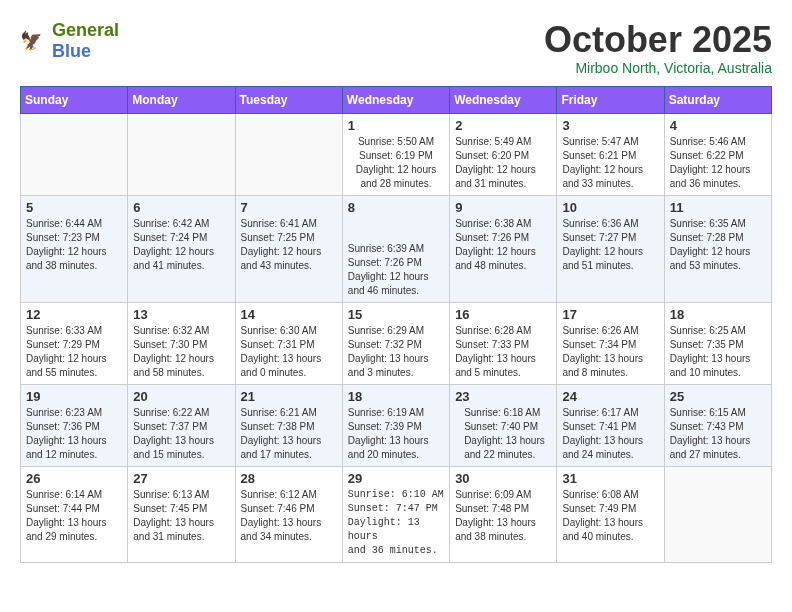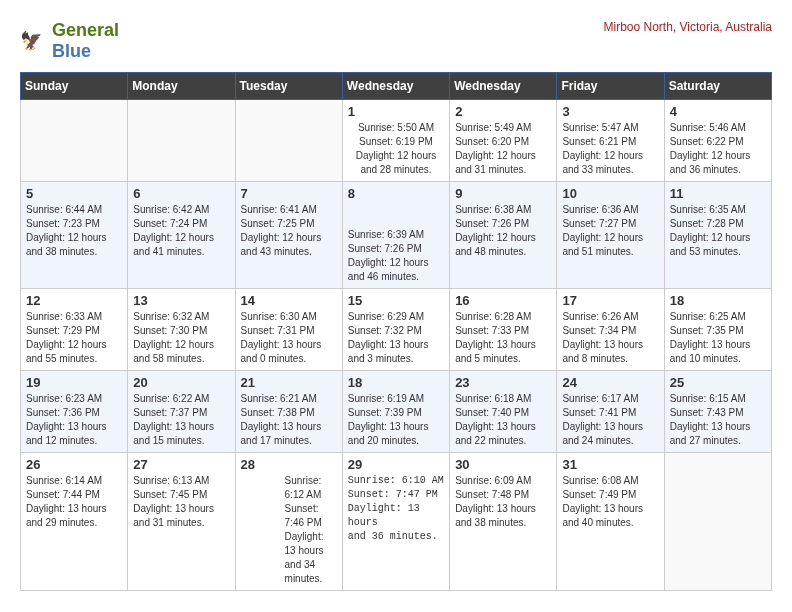--- a/index.html
+++ b/index.html
@@ -38,30 +38,30 @@
     .title-area {
       text-align: right;
     }
     .month-title {
       font-size: 36px;
       font-weight: bold;
       color: #333;
       line-height: 1.1;
     }
     .location-title {
-      font-size: 12px;
-      color: #b91c1c;
+      font-size: 14px;
+      color: #15803d;
     }
     .calendar {
       width: 100%;
       border-collapse: collapse;
       border: 1px solid #ccc;
     }
     .calendar th {
-      background-color: #404040;
+      background-color: #8b5cf6;
       color: #fff;
       font-size: 12px;
       font-weight: bold;
       padding: 6px 4px;
       text-align: left;
       border: 1px solid #3a5fa0;
     }
     .calendar td {
       vertical-align: top;
       border: 1px solid #ccc;
@@ -103,20 +103,21 @@
       <text x="0" y="28" font-size="26" fill="#4472c4">🦅</text>
     </svg>
     <div>
       <div>
         <span class="logo-text-general">General</span><br>
         <span class="logo-text-blue">Blue</span>
       </div>
     </div>
   </div>
   <div class="title-area">
+    <div class="month-title">October 2025</div>
     <div class="location-title">Mirboo North, Victoria, Australia</div>
   </div>
 </div>
 
 <table class="calendar">
   <thead>
     <tr>
     <th>Sunday</th>
         <th>Monday</th>
         <th>Tuesday</th>
@@ -286,21 +287,21 @@
         </td>
         <td>
           <span class="day-number">18</span>
           <div class="day-info" style="white-space: pre-line;">Sunrise: 6:19 AM
 Sunset: 7:39 PM
 Daylight: 13 hours
 and 20 minutes.</div>
         </td>
         <td>
           <span class="day-number">23</span>
-          <div class="day-info" style="white-space: pre-line;">Sunrise: 6:18 AM
+          <div class="day-info" style="white-space: pre-line; margin-left: 9px;">Sunrise: 6:18 AM
 Sunset: 7:40 PM
 Daylight: 13 hours
 and 22 minutes.</div>
         </td>
         <td>
           <span class="day-number">24</span>
           <div class="day-info" style="white-space: pre-line;">Sunrise: 6:17 AM
 Sunset: 7:41 PM
 Daylight: 13 hours
 and 24 minutes.</div>
@@ -323,21 +324,21 @@
         </td>
         <td>
           <span class="day-number">27</span>
           <div class="day-info" style="white-space: pre-line;">Sunrise: 6:13 AM
 Sunset: 7:45 PM
 Daylight: 13 hours
 and 31 minutes.</div>
         </td>
         <td>
           <span class="day-number">28</span>
-          <div class="day-info" style="white-space: pre-line; margin-left: 44px;">Sunrise: 6:12 AM
+          <div class="day-info" style="white-space: pre-line;">Sunrise: 6:12 AM
 Sunset: 7:46 PM
 Daylight: 13 hours
 and 34 minutes.</div>
         </td>
         <td>
           <span class="day-number">29</span>
           <div class="day-info" style="white-space: pre-line; font-family: Liberation Mono, monospace;">Sunrise: 6:10 AM
 Sunset: 7:47 PM
 Daylight: 13 hours
 and 36 minutes.</div>

